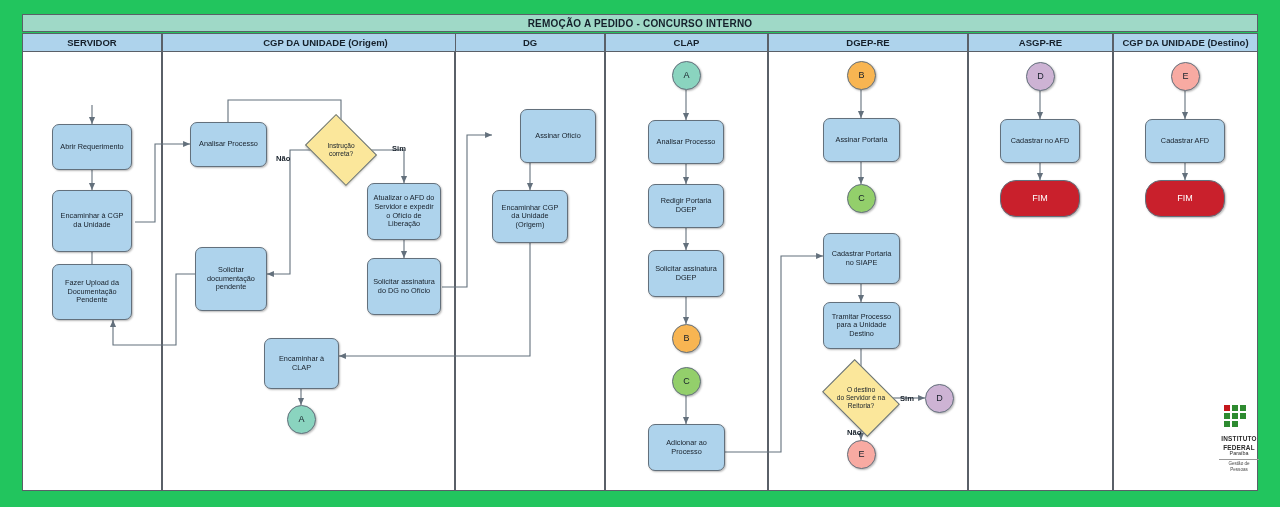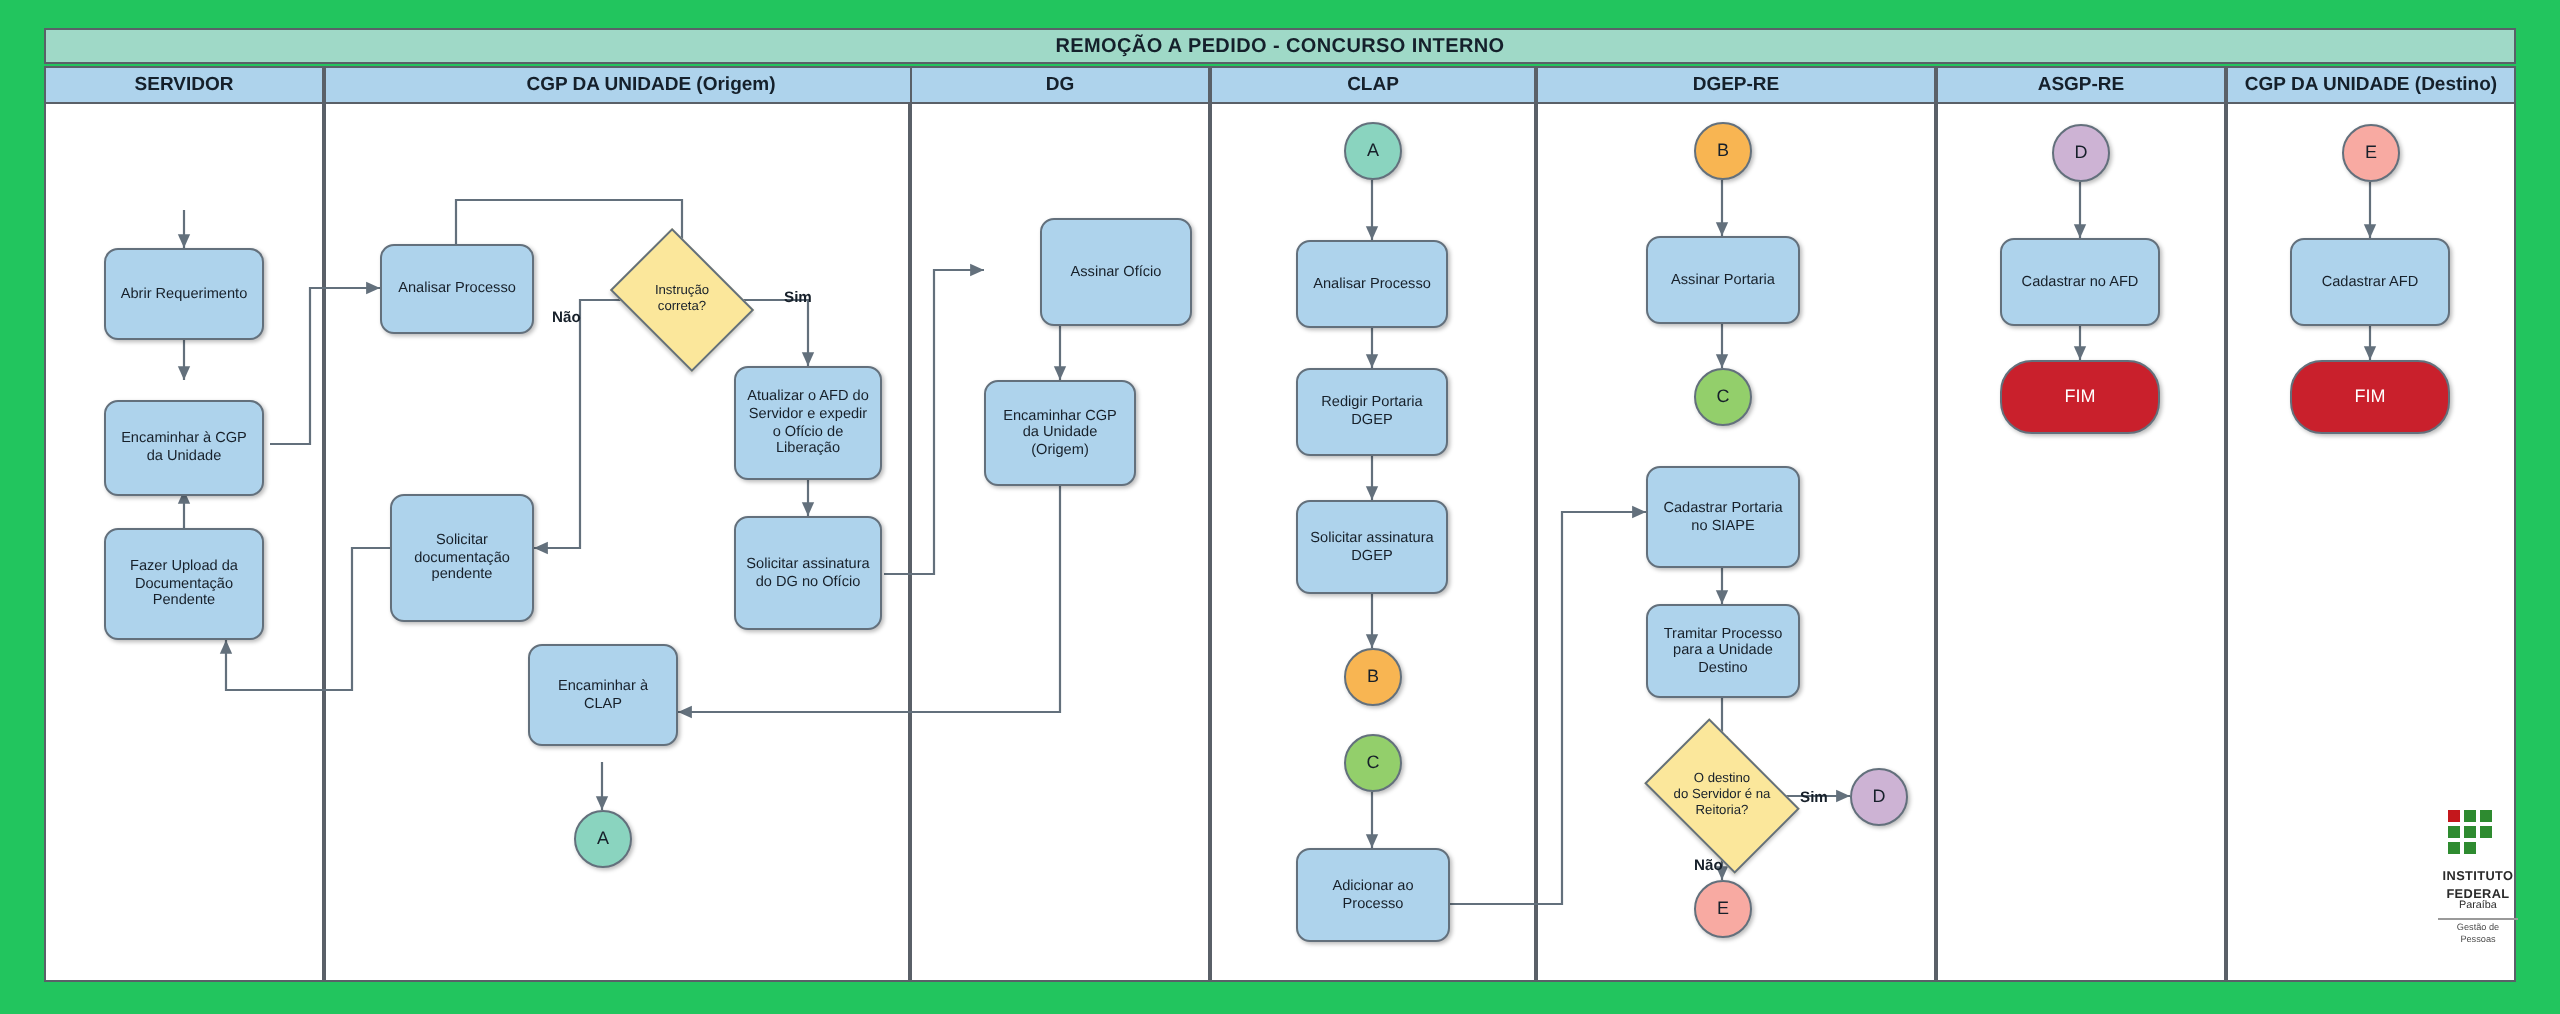--- a/index.html
+++ b/index.html
@@ -147,36 +147,36 @@
 
       <path d="M1040,91  L1040,119" marker-end="url(#ah)"></path>
       <path d="M1040,163 L1040,180" marker-end="url(#ah)"></path>
 
       <path d="M1185,91  L1185,119" marker-end="url(#ah)"></path>
       <path d="M1185,163 L1185,180" marker-end="url(#ah)"></path>
     </g>
   </svg>
 
   <div class="node proc" style="left:52px;top:124px;width:80px;height:46px;">Abrir Requerimento</div>
-  <div class="node proc" style="left:52px;top:190px;width:80px;height:48px;margin-top:10px;">Encaminhar à CGP<br>da Unidade</div>
+  <div class="node proc" style="left:52px;top:190px;width:80px;height:62px;">Encaminhar à CGP<br>da Unidade</div>
   <div class="node proc" style="left:52px;top:264px;width:80px;height:56px;">Fazer Upload da<br>Documentação<br>Pendente</div>
 
   <div class="node proc" style="left:190px;top:122px;width:77px;height:45px;">Analisar Processo</div>
 
   <div class="dec-wrap" style="left:312px;top:128px;width:58px;height:44px;">
     <div class="dia"></div>
     <div class="dtxt">Instrução<br>correta?</div>
   </div>
   <div class="edge-label" style="left:276px;top:154px;">Não</div>
   <div class="edge-label" style="left:392px;top:144px;">Sim</div>
 
   <div class="node proc" style="left:367px;top:183px;width:74px;height:57px;">Atualizar o AFD do<br>Servidor e expedir<br>o Ofício de<br>Liberação</div>
   <div class="node proc" style="left:367px;top:258px;width:74px;height:57px;">Solicitar assinatura<br>do DG no Ofício</div>
   <div class="node proc" style="left:195px;top:247px;width:72px;height:64px;">Solicitar<br>documentação<br>pendente</div>
-  <div class="node proc" style="left:264px;top:322px;width:75px;height:51px;">Encaminhar à<br>CLAP</div>
+  <div class="node proc" style="left:264px;top:338px;width:75px;height:51px;">Encaminhar à<br>CLAP</div>
   <div class="node conn c-a" style="left:287px;top:405px;width:29px;height:29px;">A</div>
 
   <div class="node proc" style="left:492px;top:109px;width:76px;height:54px;margin-left:28px;">Assinar Ofício</div>
   <div class="node proc" style="left:492px;top:190px;width:76px;height:53px;">Encaminhar CGP<br>da Unidade<br>(Origem)</div>
 
   <div class="node conn c-a" style="left:672px;top:61px;width:29px;height:29px;">A</div>
   <div class="node proc" style="left:648px;top:120px;width:76px;height:44px;">Analisar Processo</div>
   <div class="node proc" style="left:648px;top:184px;width:76px;height:44px;">Redigir Portaria<br>DGEP</div>
   <div class="node proc" style="left:648px;top:250px;width:76px;height:47px;">Solicitar assinatura<br>DGEP</div>
   <div class="node conn c-b" style="left:672px;top:324px;width:29px;height:29px;">B</div>

